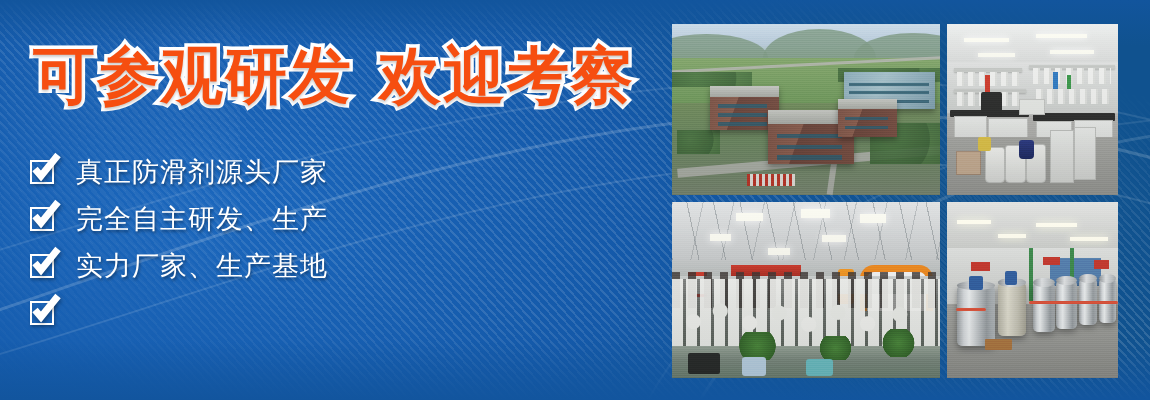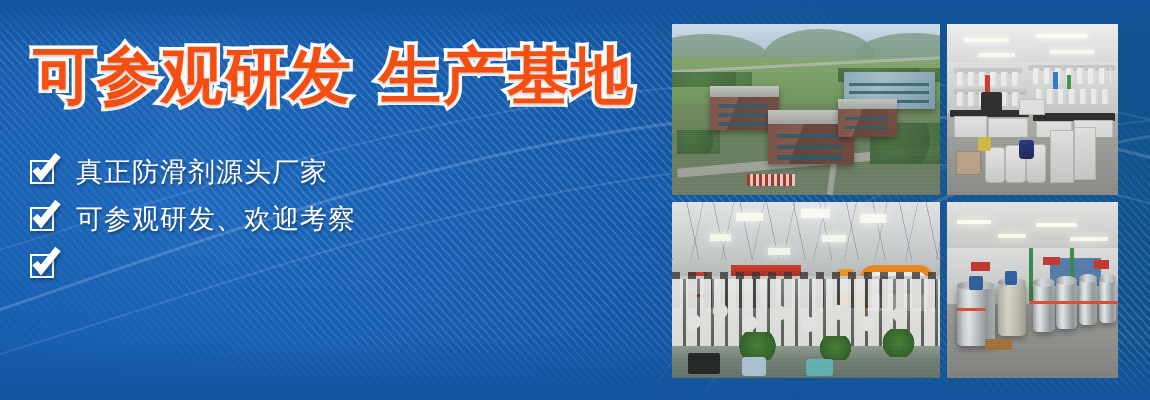--- a/index.html
+++ b/index.html
@@ -386,44 +386,53 @@
     <path d="M 700 400 C 760 300, 860 226, 1000 176 C 1080 148, 1130 138, 1180 132" fill="none" stroke="rgba(255,255,255,0.13)" stroke-width="3"></path>
     <path d="M 648 400 C 706 296, 812 214, 960 162 C 1050 132, 1120 122, 1180 118" fill="none" stroke="rgba(255,255,255,0.09)" stroke-width="2"></path>
   </svg>
 
   <div class="bg-vignette-top"></div>
   <div class="bg-vignette-bottom"></div>
 
   <div class="left-col">
 
     <div class="headline">
-      <span>可参观研发</span><span class="gap"></span><span>生产基地</span>
+      <span>可参观研发</span><span class="gap"></span><span>欢迎考察</span>
     </div>
 
     <div class="bullets">
 
       <div class="bullet-row">
         <span class="checkbox">
           <span class="box"></span>
           <svg viewBox="0 0 30 30">
             <path d="M4 15 L10 22 L27 1" fill="none" stroke="#ffffff" stroke-width="7" stroke-linecap="butt" stroke-linejoin="miter"></path>
           </svg>
         </span>
         <span class="bullet-text">真正防滑剂源头厂家</span>
       </div>
 
-
       <div class="bullet-row">
         <span class="checkbox">
           <span class="box"></span>
           <svg viewBox="0 0 30 30">
             <path d="M4 15 L10 22 L27 1" fill="none" stroke="#ffffff" stroke-width="7" stroke-linecap="butt" stroke-linejoin="miter"></path>
           </svg>
         </span>
-        <span class="bullet-text">可参观研发、欢迎考察</span>
+        <span class="bullet-text">完全自主研发、生产</span>
+      </div>
+
+      <div class="bullet-row">
+        <span class="checkbox">
+          <span class="box"></span>
+          <svg viewBox="0 0 30 30">
+            <path d="M4 15 L10 22 L27 1" fill="none" stroke="#ffffff" stroke-width="7" stroke-linecap="butt" stroke-linejoin="miter"></path>
+          </svg>
+        </span>
+        <span class="bullet-text">实力厂家、生产基地</span>
       </div>
 
       <div class="bullet-row">
         <span class="checkbox">
           <span class="box"></span>
           <svg viewBox="0 0 30 30">
             <path d="M4 15 L10 22 L27 1" fill="none" stroke="#ffffff" stroke-width="7" stroke-linecap="butt" stroke-linejoin="miter"></path>
           </svg>
         </span>
       </div>

